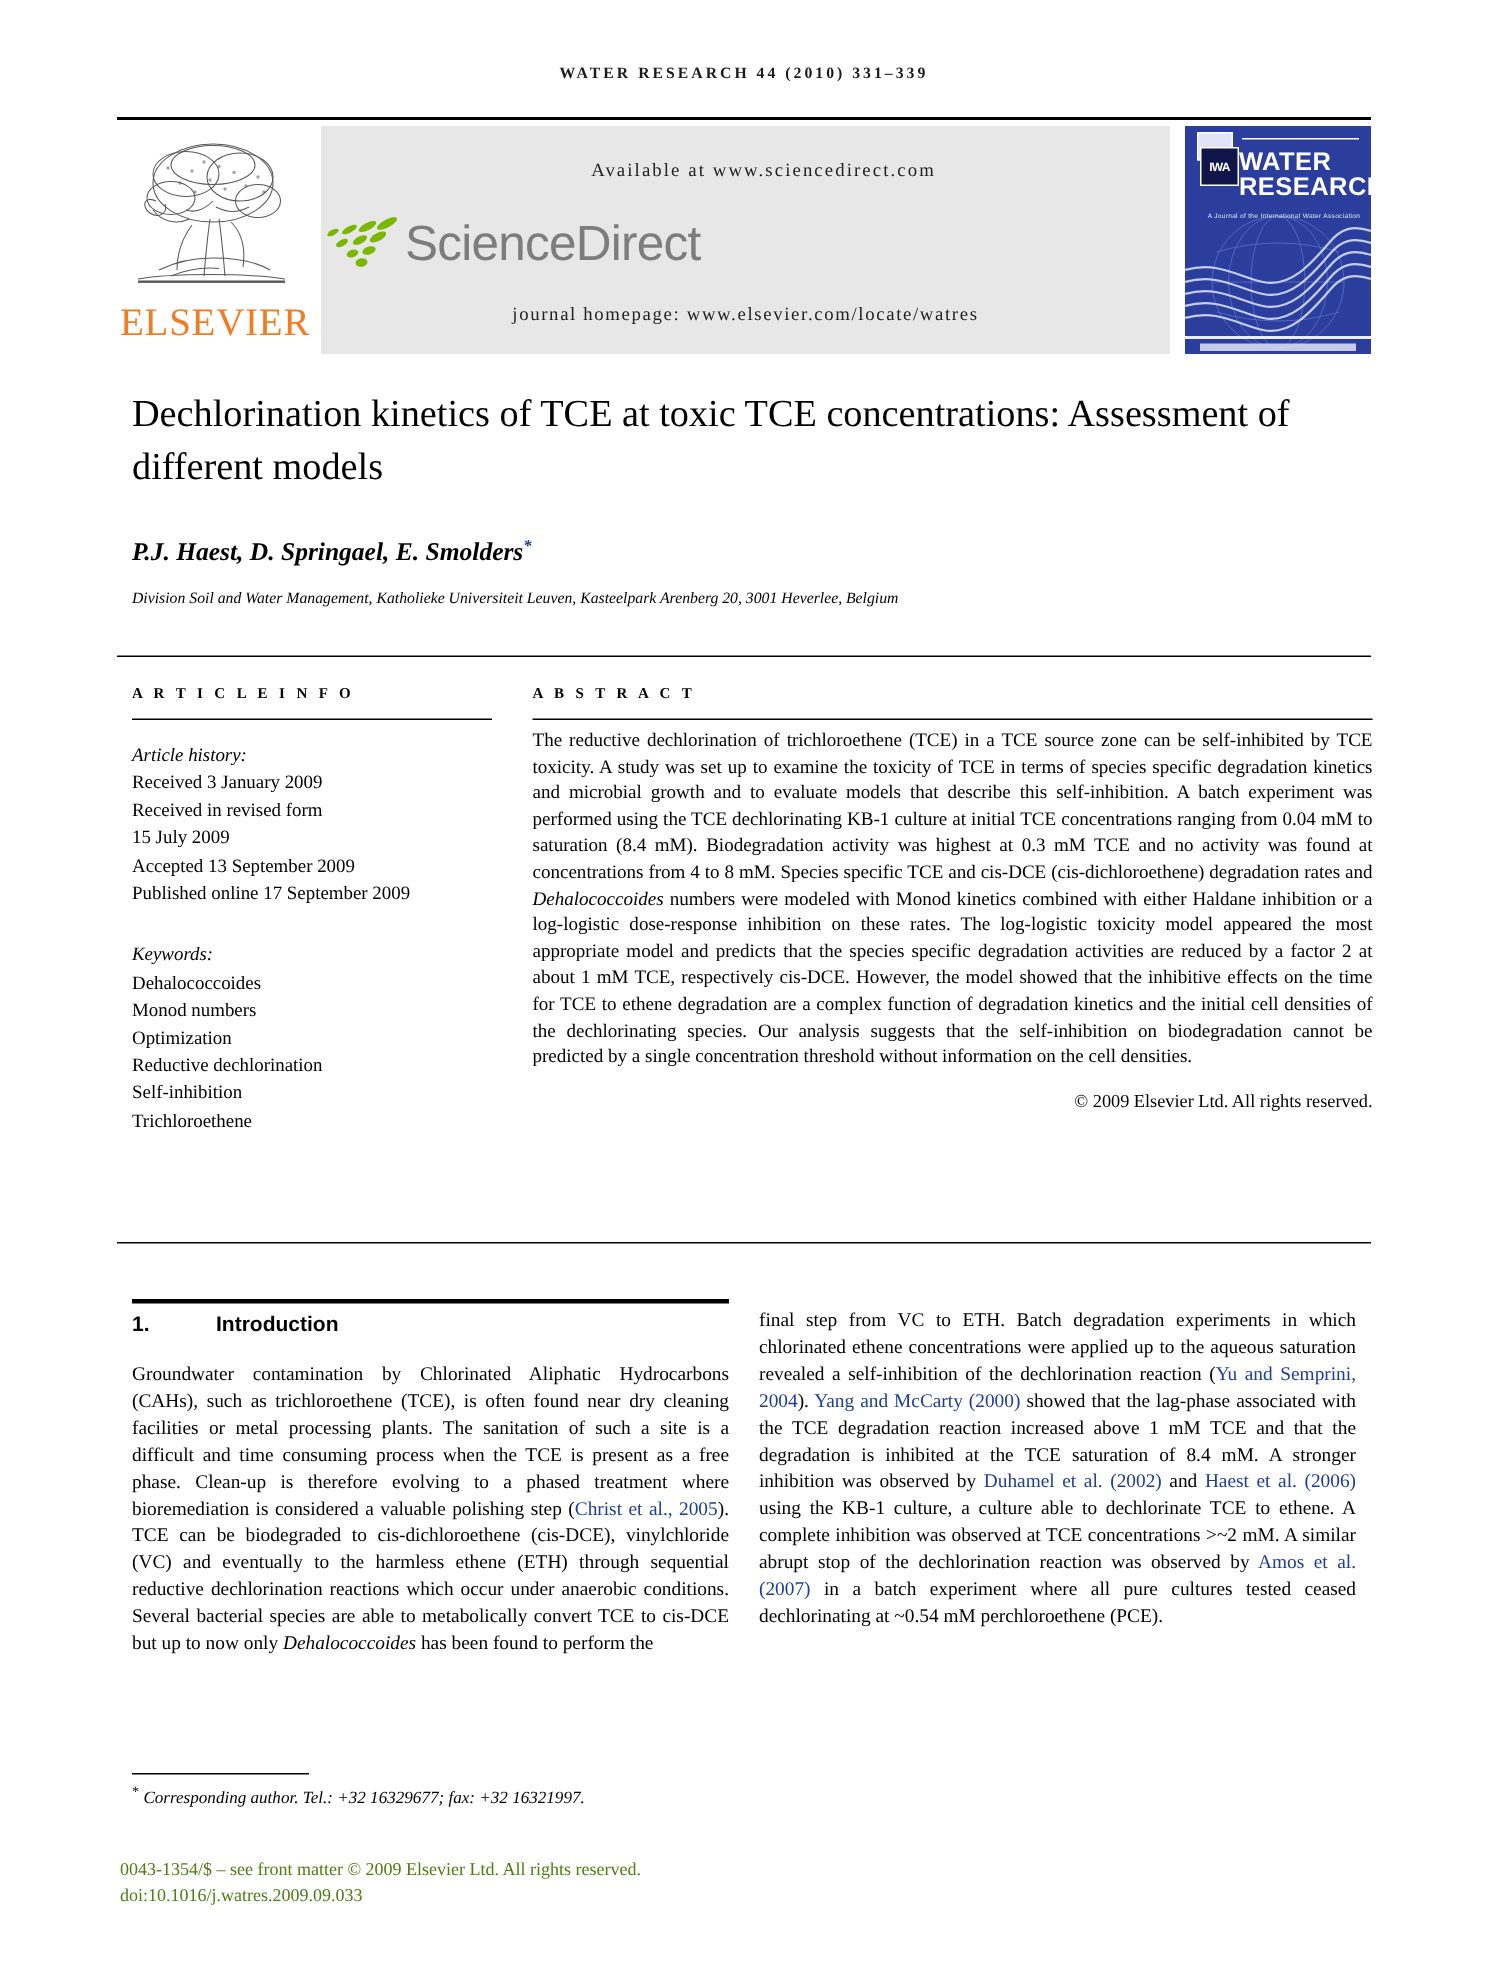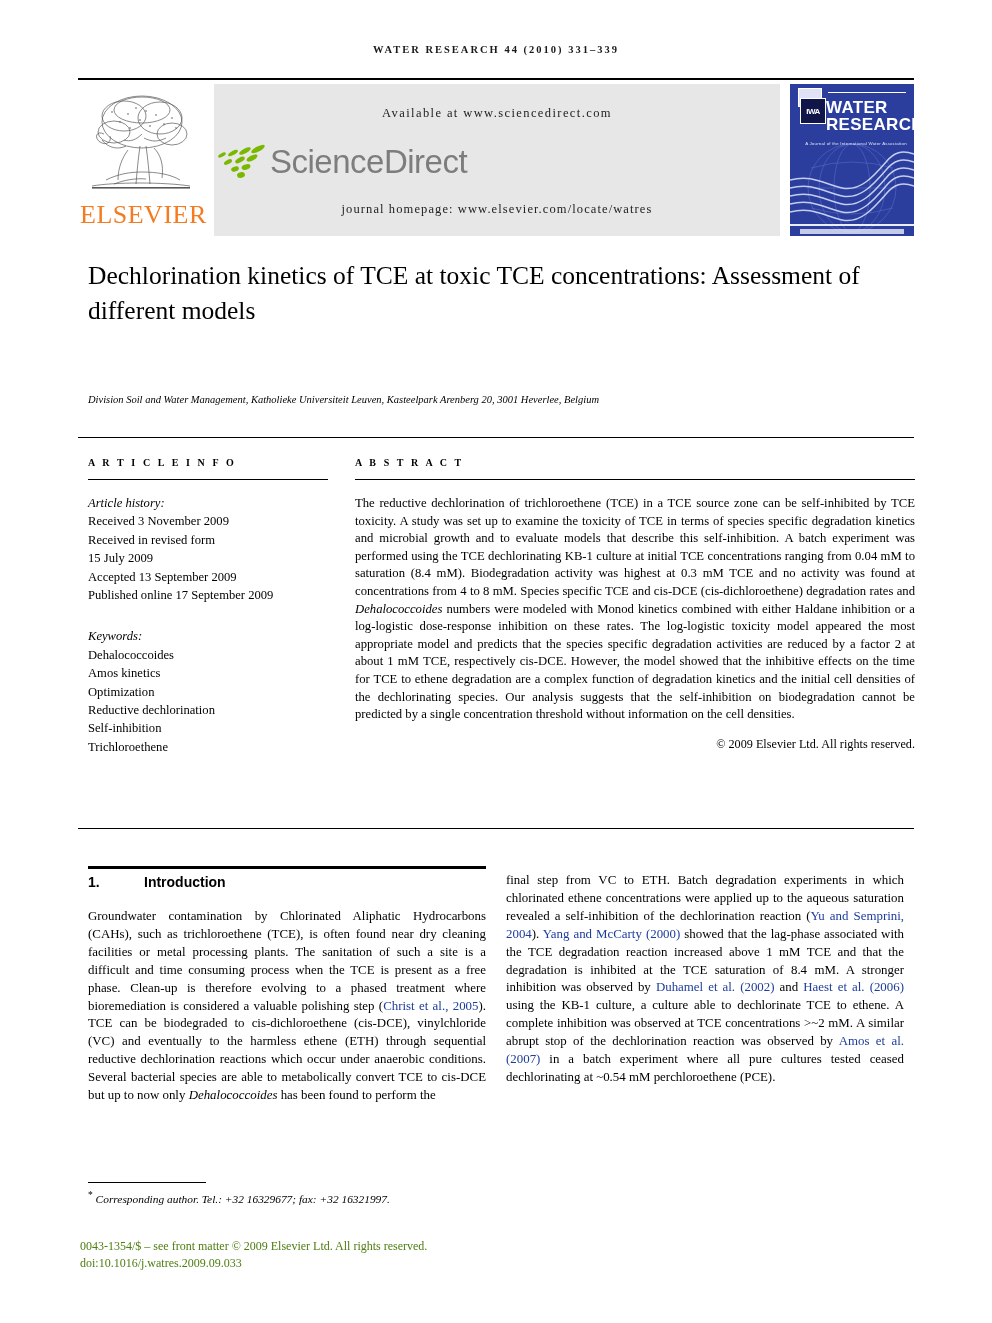--- a/index.html
+++ b/index.html
@@ -43,21 +43,21 @@
     color:#F47B20;
   }
 
   .sdbanner{
     position:absolute;left:136px;top:0;width:566px;height:152px;
     background:#e7e7e7;
   }
   .sd-avail{
     position:absolute;left:0;top:22px;width:566px;text-align:center;
     font-family:"Liberation Serif", serif;
-    font-size:12.5px;letter-spacing:1.4px;color:#222;
+    font-size:12.5px;letter-spacing:1.4px;color:#222;padding-left:12px;
   }
   .sd-logo{
     position:absolute;left:0;top:54px;width:566px;height:48px;
     display:flex;align-items:center;justify-content:flex-start;
   }
   .sd-word{
     font-family:"Liberation Sans", sans-serif;
     font-size:33px;color:#7d7d7d;letter-spacing:-0.5px;
   }
   .sd-home{
@@ -126,21 +126,21 @@
 
   .info-body{
     margin-top:14px;
     font-family:"Liberation Serif", serif;
     font-size:12.6px;line-height:18.4px;color:#000;
   }
   .info-body .it{font-style:italic;}
   .kw-block{margin-top:23px;}
 
   .abs-body{
-    margin-top:15px;
+    margin-top:5px;
     font-family:"Liberation Serif", serif;
     font-size:12.7px;line-height:17.6px;
     text-align:justify;color:#000;
   }
   .abs-body .it{font-style:italic;}
   .copyline{
     margin-top:13px;text-align:right;
     font-family:"Liberation Serif", serif;font-size:12.2px;
   }
 
@@ -285,39 +285,40 @@
       <div class="cov-rule" style="left:38px;top:8px;width:78px;height:1px;"></div>
       <div class="cov-title">
         <div>WATER</div>
         <div>RESEARCH</div>
       </div>
       <div class="cov-sub">A Journal of the International Water Association</div>
     </div>
   </div>
 
   <div class="title">Dechlorination kinetics of TCE at toxic TCE concentrations: Assessment of different models</div>
+  <div class="authors"><span>P.J. Haest, D. Springael, E. Smolders</span><sup>*</sup></div>
   <div class="affil">Division Soil and Water Management, Katholieke Universiteit Leuven, Kasteelpark Arenberg 20, 3001 Heverlee, Belgium</div>
 
   <div class="rule-info-top"></div>
 
   <div class="info-col">
     <div class="colhead">A R T I C L E  I N F O</div>
     <div class="hdr-rule"></div>
     <div class="info-body">
       <div class="it">Article history:</div>
-      <div>Received 3 November 2009</div>
+      <div>Received 3 January 2009</div>
       <div>Received in revised form</div>
       <div>15 July 2009</div>
       <div>Accepted 13 September 2009</div>
       <div>Published online 17 September 2009</div>
     </div>
     <div class="info-body kw-block">
       <div class="it">Keywords:</div>
       <div>Dehalococcoides</div>
-      <div>Amos kinetics</div>
+      <div>Monod numbers</div>
       <div>Optimization</div>
       <div>Reductive dechlorination</div>
       <div>Self-inhibition</div>
       <div>Trichloroethene</div>
     </div>
   </div>
 
   <div class="abs-col">
     <div class="colhead">A B S T R A C T</div>
     <div class="hdr-rule"></div>

